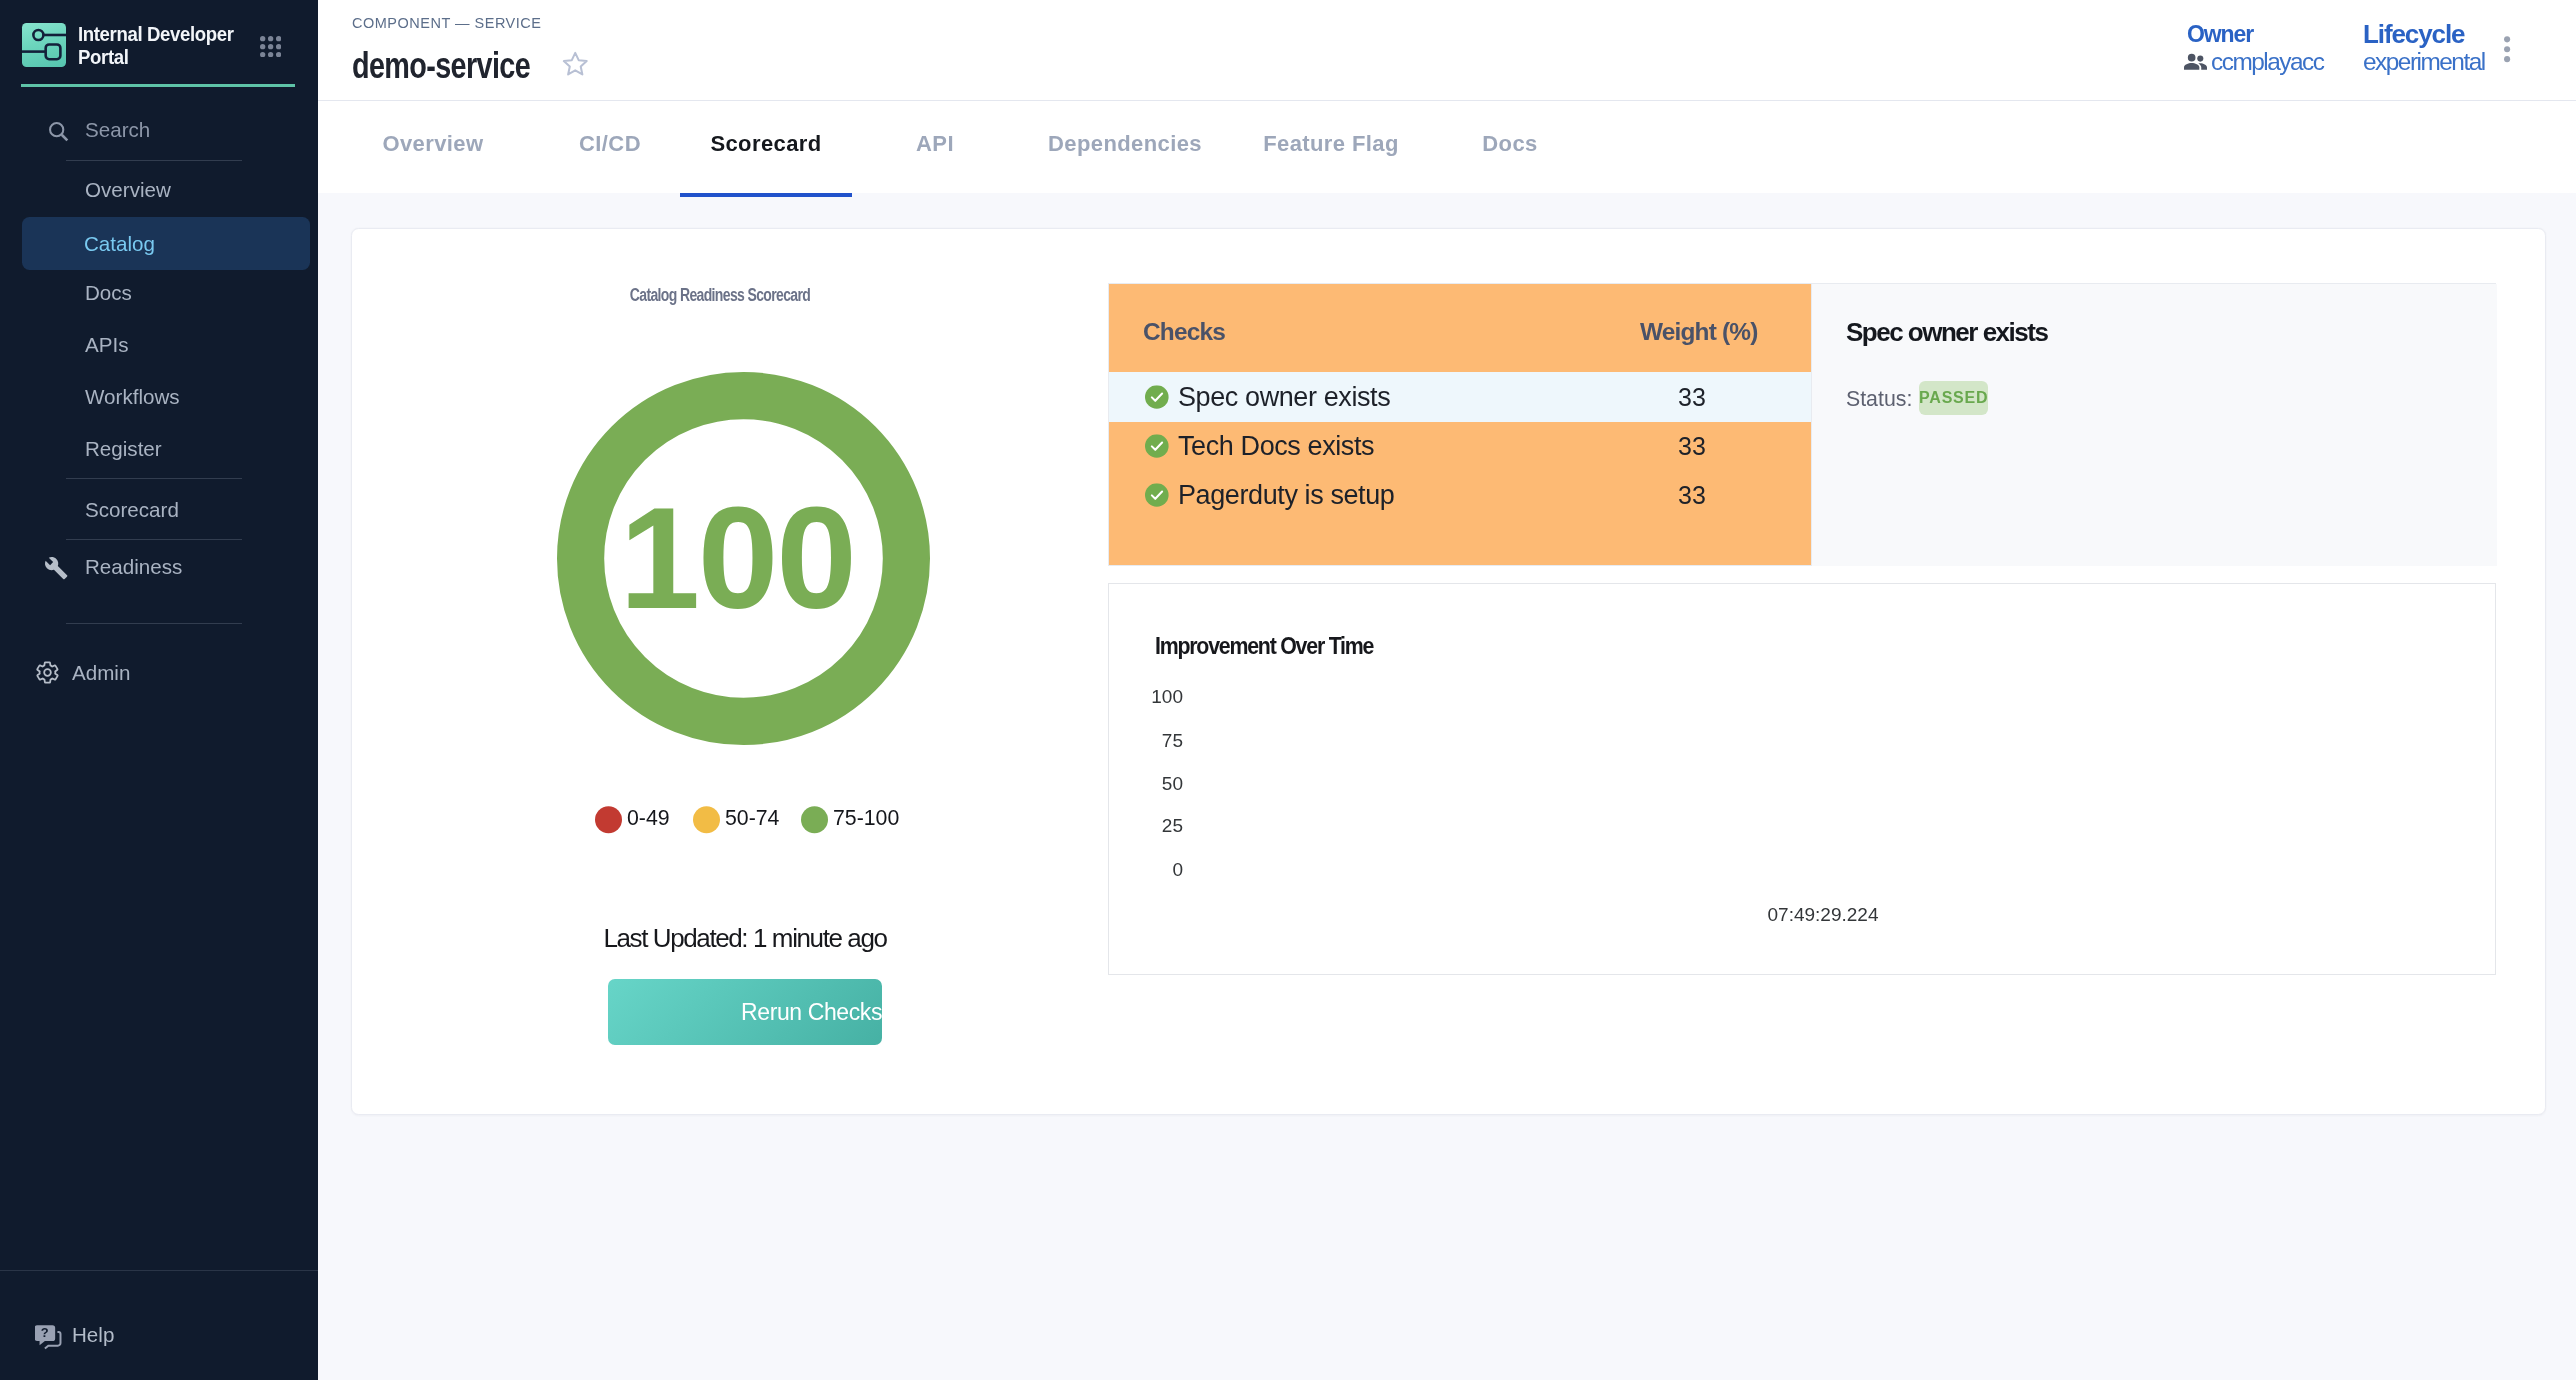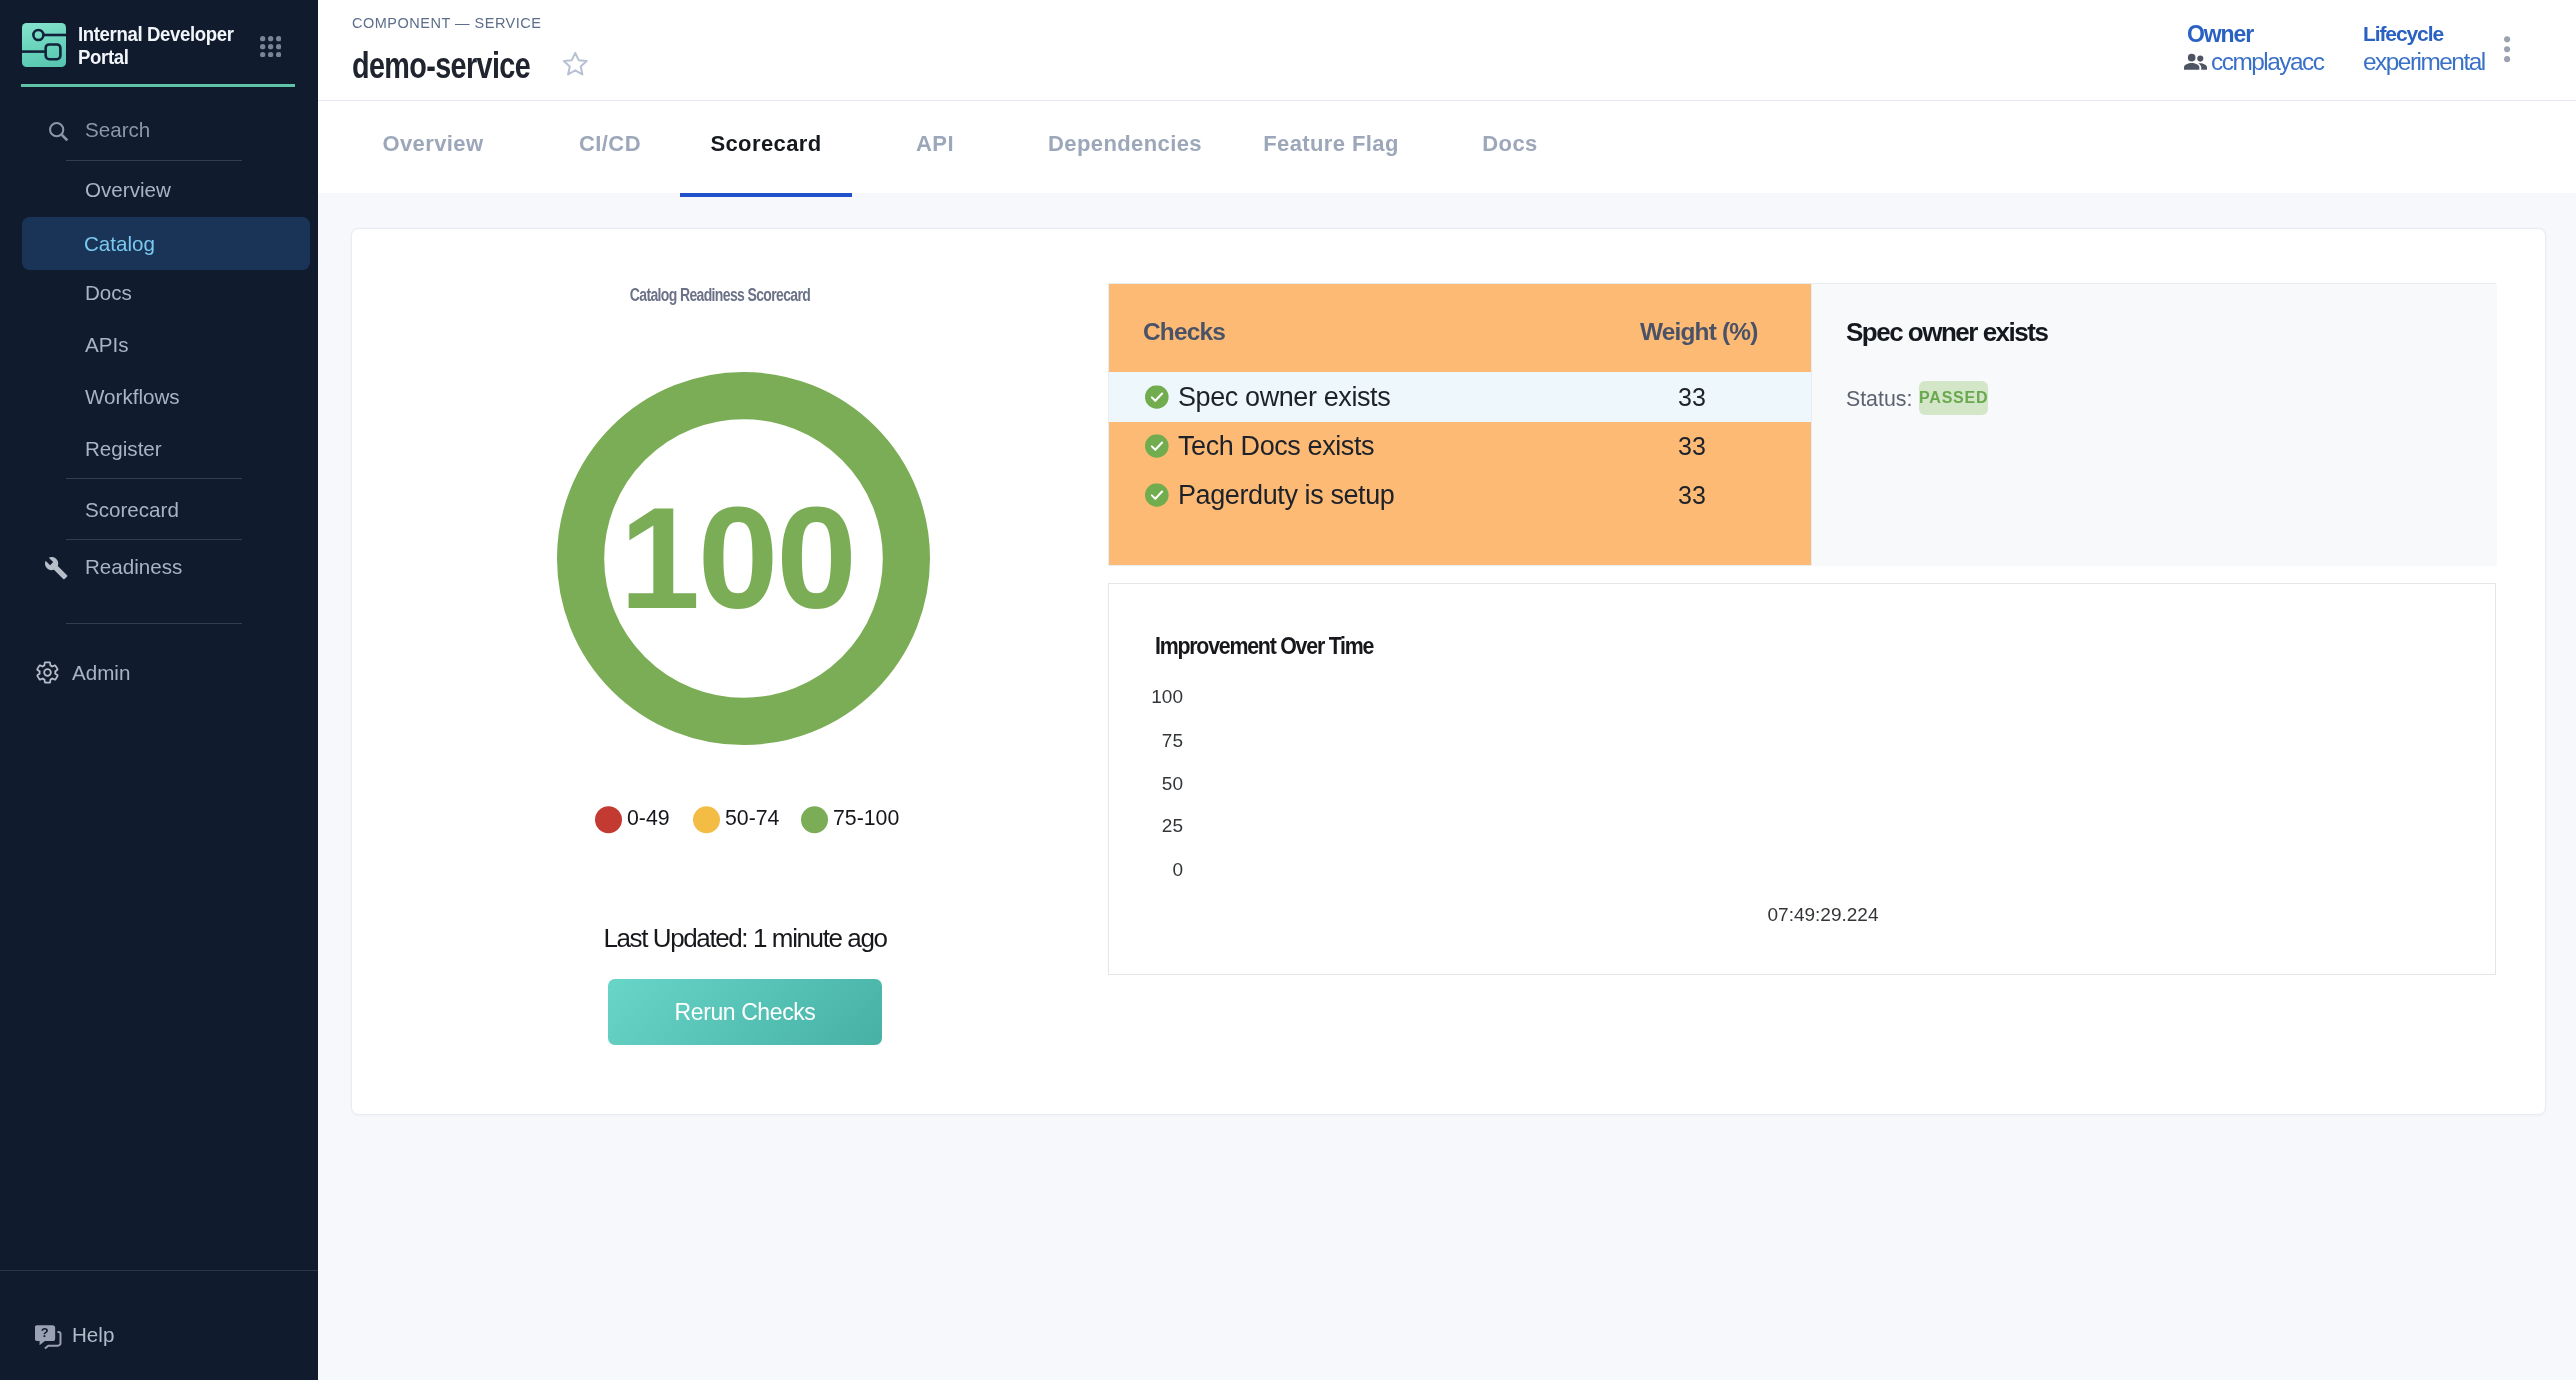--- a/index.html
+++ b/index.html
@@ -16,38 +16,38 @@
 .sdivider { position:absolute; left:66px; width:176px; height:0.8px; background:#323d4f; }
 #catalog-active { position:absolute; left:22px; top:217px; width:288px; height:53px; background:#1a3457; border-radius:7.6px; }
 #catalog-active span { position:absolute; left:62px; top:50%; transform:translateY(-50%); color:#79c9f0; font-size:20.6px; }
 
 
 #header { position:absolute; left:318px; top:0; width:2258px; height:101px; background:#fff; border-bottom:0.8px solid #e4e7ef; }
 #crumb { position:absolute; left:352px; top:23px; transform:translateY(-50%); color:#5c6e8a; font-size:14.5px; letter-spacing:0.5px; }
 #svcname { position:absolute; left:352px; top:66px; transform:translateY(-50%) scaleX(0.8); transform-origin:left center; color:#20242e; font-size:36px; font-weight:bold; letter-spacing:-0.8px; }
 #ownerlbl { position:absolute; left:2187px; top:34px; transform:translateY(-50%); color:#2a62c4; font-size:23px; font-weight:bold; letter-spacing:-1.1px; }
 #ownerval { position:absolute; left:2211px; top:62px; transform:translateY(-50%); color:#3a71c8; font-size:24.4px; letter-spacing:-1.5px; }
-#lifelbl { position:absolute; left:2363px; top:34px; transform:translateY(-50%); color:#2a62c4; font-size:21px; font-weight:bold; letter-spacing:-1.1px; }
+#lifelbl { position:absolute; left:2363px; top:34px; transform:translateY(-50%); color:#2a62c4; font-size:26px; font-weight:bold; letter-spacing:-1.1px; }
 #lifeval { position:absolute; left:2363px; top:62px; transform:translateY(-50%); color:#3a71c8; font-size:24.4px; letter-spacing:-1.5px; }
 
 
 #tabsbar { position:absolute; left:318px; top:101px; width:2258px; height:92px; background:#fff; }
 .tab { position:absolute; top:144px; transform:translate(-50%,-50%); font-size:22px; font-weight:bold; color:#9da7ba; letter-spacing:0.4px; white-space:nowrap; }
 .tab.active { color:#15181d; }
 #tabline { position:absolute; left:680px; top:193px; width:172px; height:3.8px; background:#2152cb; }
 
 
 #maincard { position:absolute; left:351px; top:228px; width:2195px; height:887px; background:#fff; border:0.8px solid #e9ebf2; border-radius:7.6px; box-shadow:0 0.8px 2.3px rgba(20,30,60,0.04); }
 #cardtitle { position:absolute; left:720px; top:295px; transform:translate(-50%,-50%) scaleX(0.8); color:#6b7288; font-size:17.5px; font-weight:bold; white-space:nowrap; letter-spacing:-0.8px; }
 #donutwrap { position:absolute; left:557px; top:372px; width:373px; height:373px; }
 #score { position:absolute; left:737px; top:558px; transform:translate(-50%,-50%); color:#7aad55; font-size:145px; font-weight:bold; letter-spacing:-2.3px; }
 .legend { position:absolute; top:820px; transform:translateY(-50%); display:flex; align-items:flex-start; font-size:21.3px; color:#14161b; white-space:nowrap; }
 .dot { width:27.4px; height:27.4px; border-radius:50%; margin-right:4.6px; }
 #updated { position:absolute; left:745px; top:938px; transform:translate(-50%,-50%); font-size:26px; color:#17181c; white-space:nowrap; letter-spacing:-1.4px; }
-#rerun { position:absolute; left:608px; top:979px; width:274px; height:66px; background:linear-gradient(135deg,#67d5c8 0%,#46b1a4 100%); border-radius:6.9px; color:#fff; font-size:23px; font-weight:normal; text-align:center; line-height:66px; letter-spacing:-0.4px; }
+#rerun { position:absolute; left:608px; top:979px; width:274px; height:66px; background:linear-gradient(135deg,#67d5c8 0%,#46b1a4 100%); border-radius:6.9px; color:#fff; font-size:23px; font-weight:normal; text-align:right; line-height:66px; letter-spacing:-0.4px; }
 
 
 #checksblock { position:absolute; left:1108px; top:283px; width:1388px; height:283px; background:#fdba74; border:0.8px solid #e8ebf0; }
 #detailpanel { position:absolute; left:702px; top:0; width:686px; height:282px; background:#f8f9fb; border-left:0.8px solid #e8ebf0; }
 #checkshead { position:absolute; left:34px; top:48px; transform:translateY(-50%); font-size:24.4px; font-weight:bold; color:#4a5268; letter-spacing:-0.8px; }
 #weighthead { position:absolute; left:531px; top:48px; transform:translateY(-50%); font-size:24.4px; font-weight:bold; color:#4a5268; letter-spacing:-0.8px; }
 .crow { position:absolute; left:0; width:702px; height:50px; }
 .crow.hl { background:#eef7fc; }
 .crow .ic { position:absolute; left:36px; top:50%; transform:translateY(-50%); }
 .crow .nm { position:absolute; left:69px; top:50%; transform:translateY(-50%); font-size:27px; color:#1d2129; white-space:nowrap; letter-spacing:-0.4px; }

